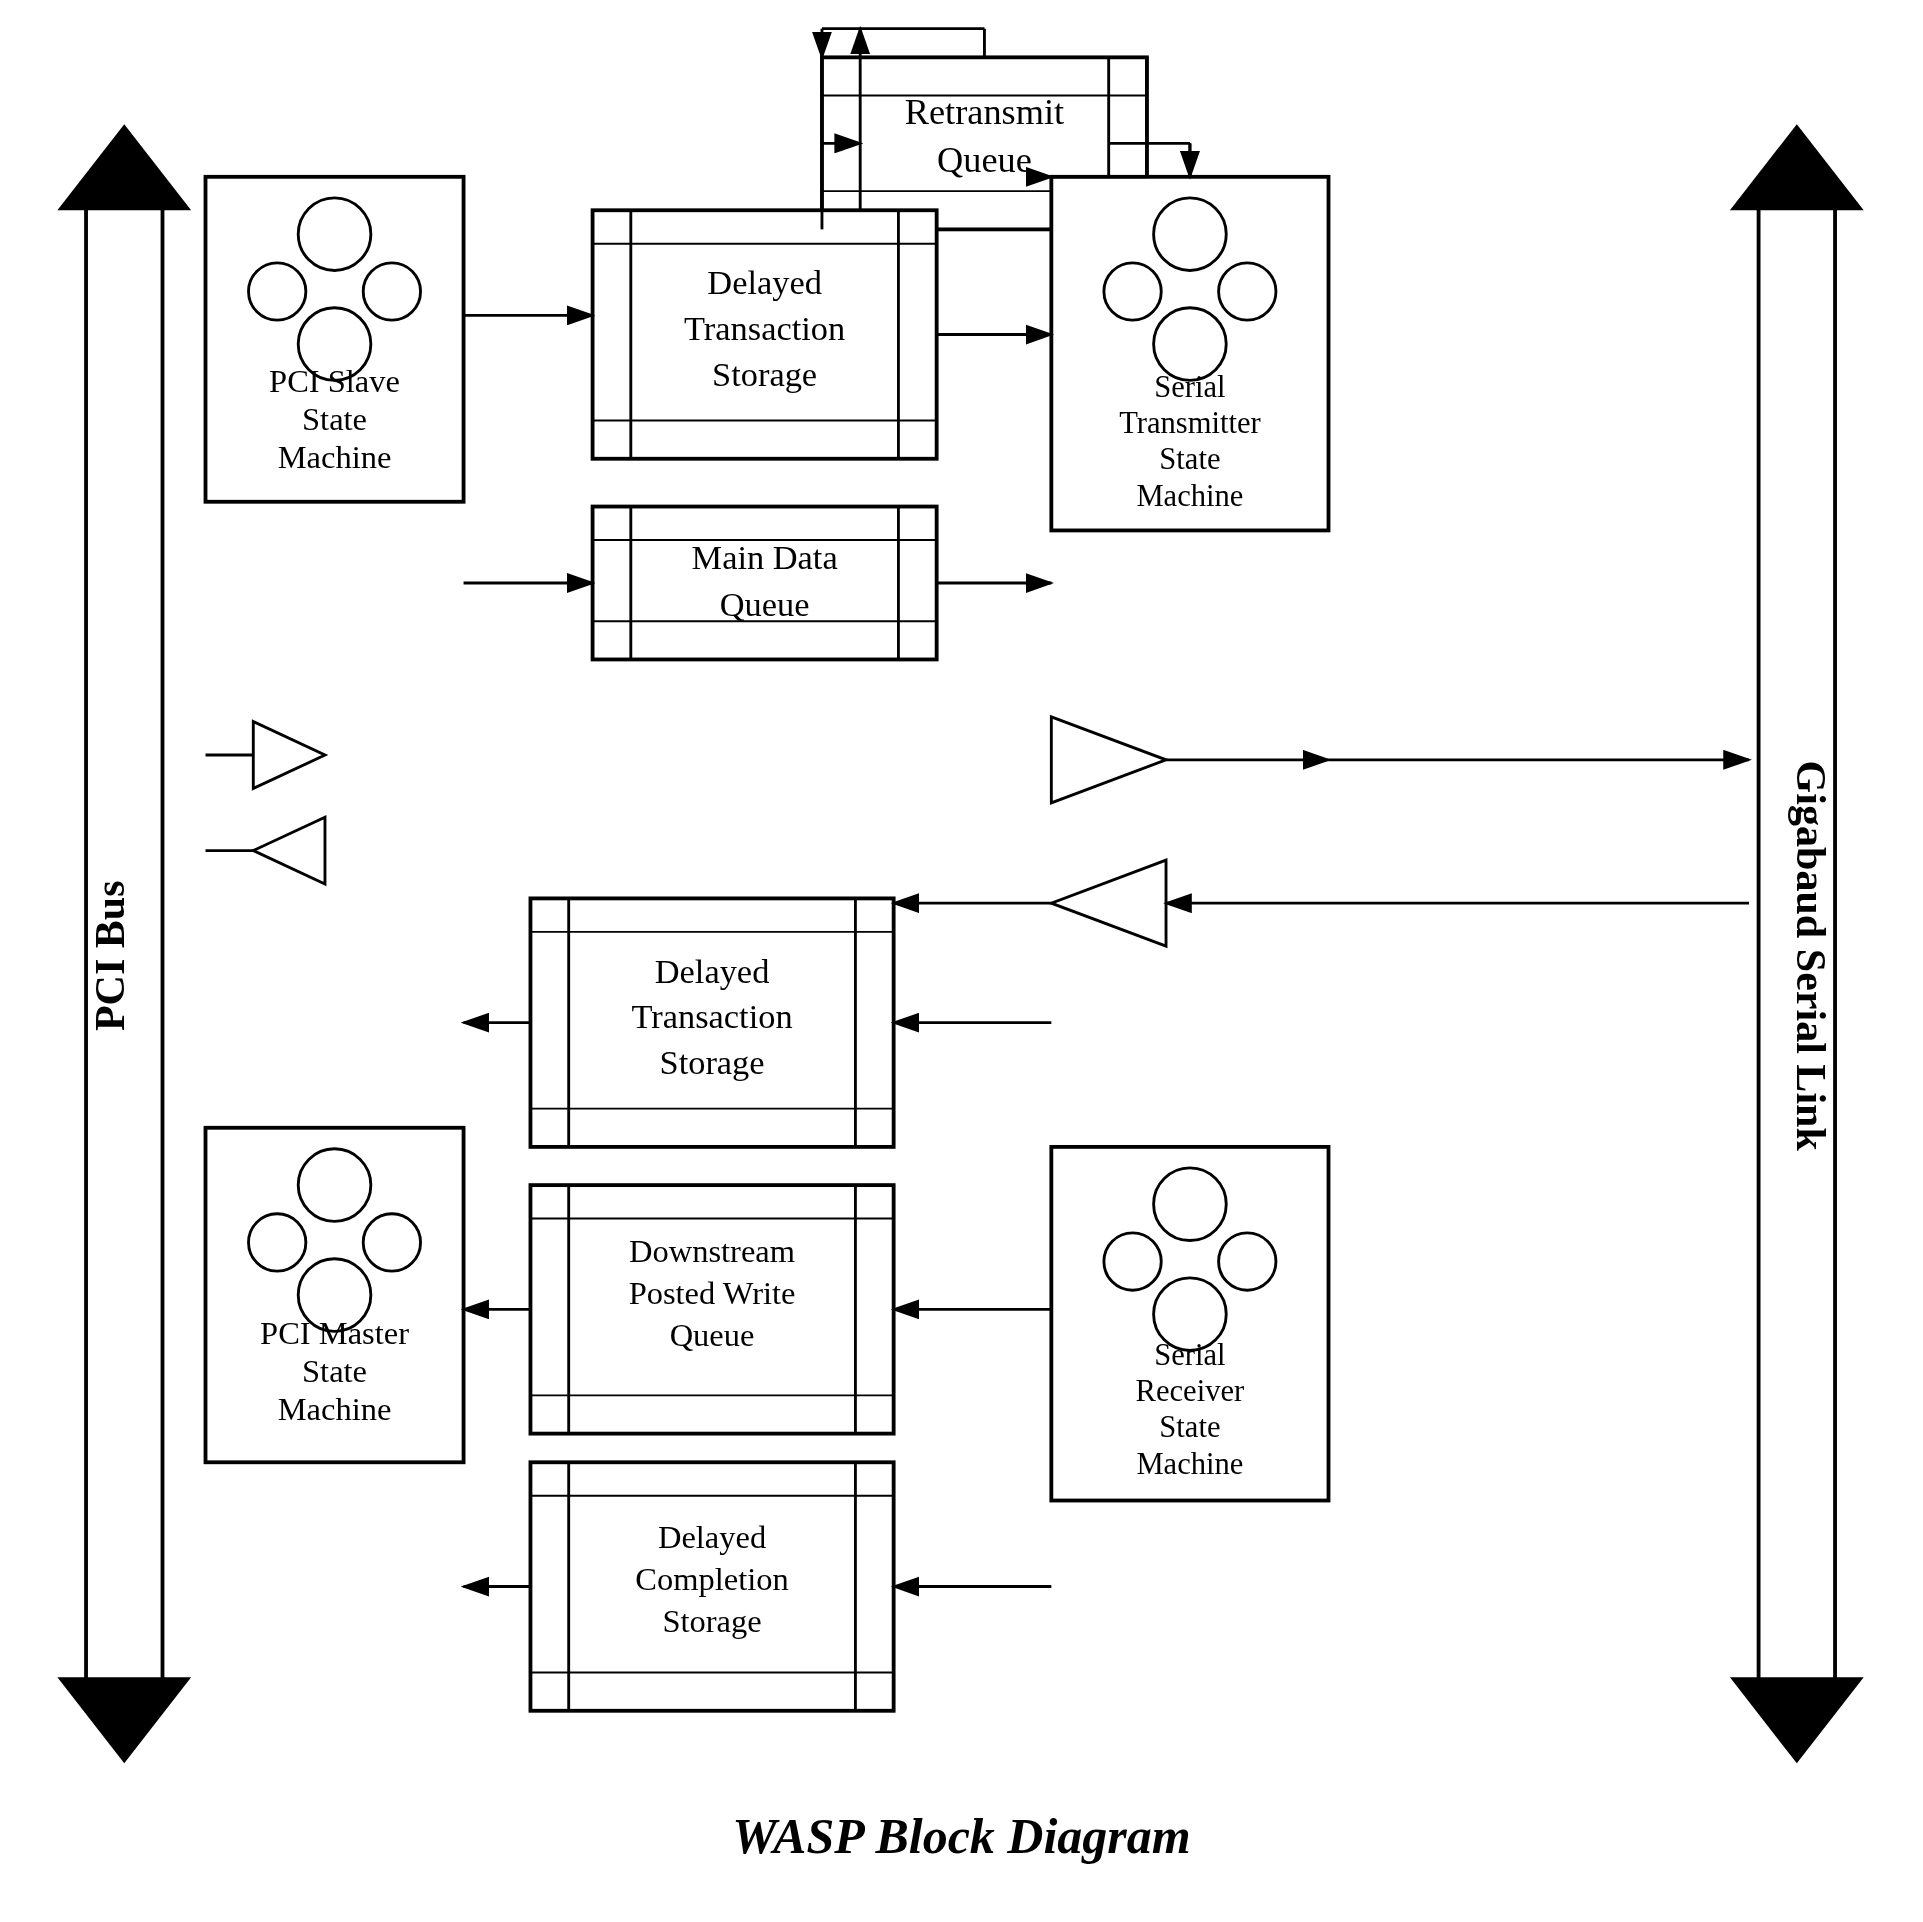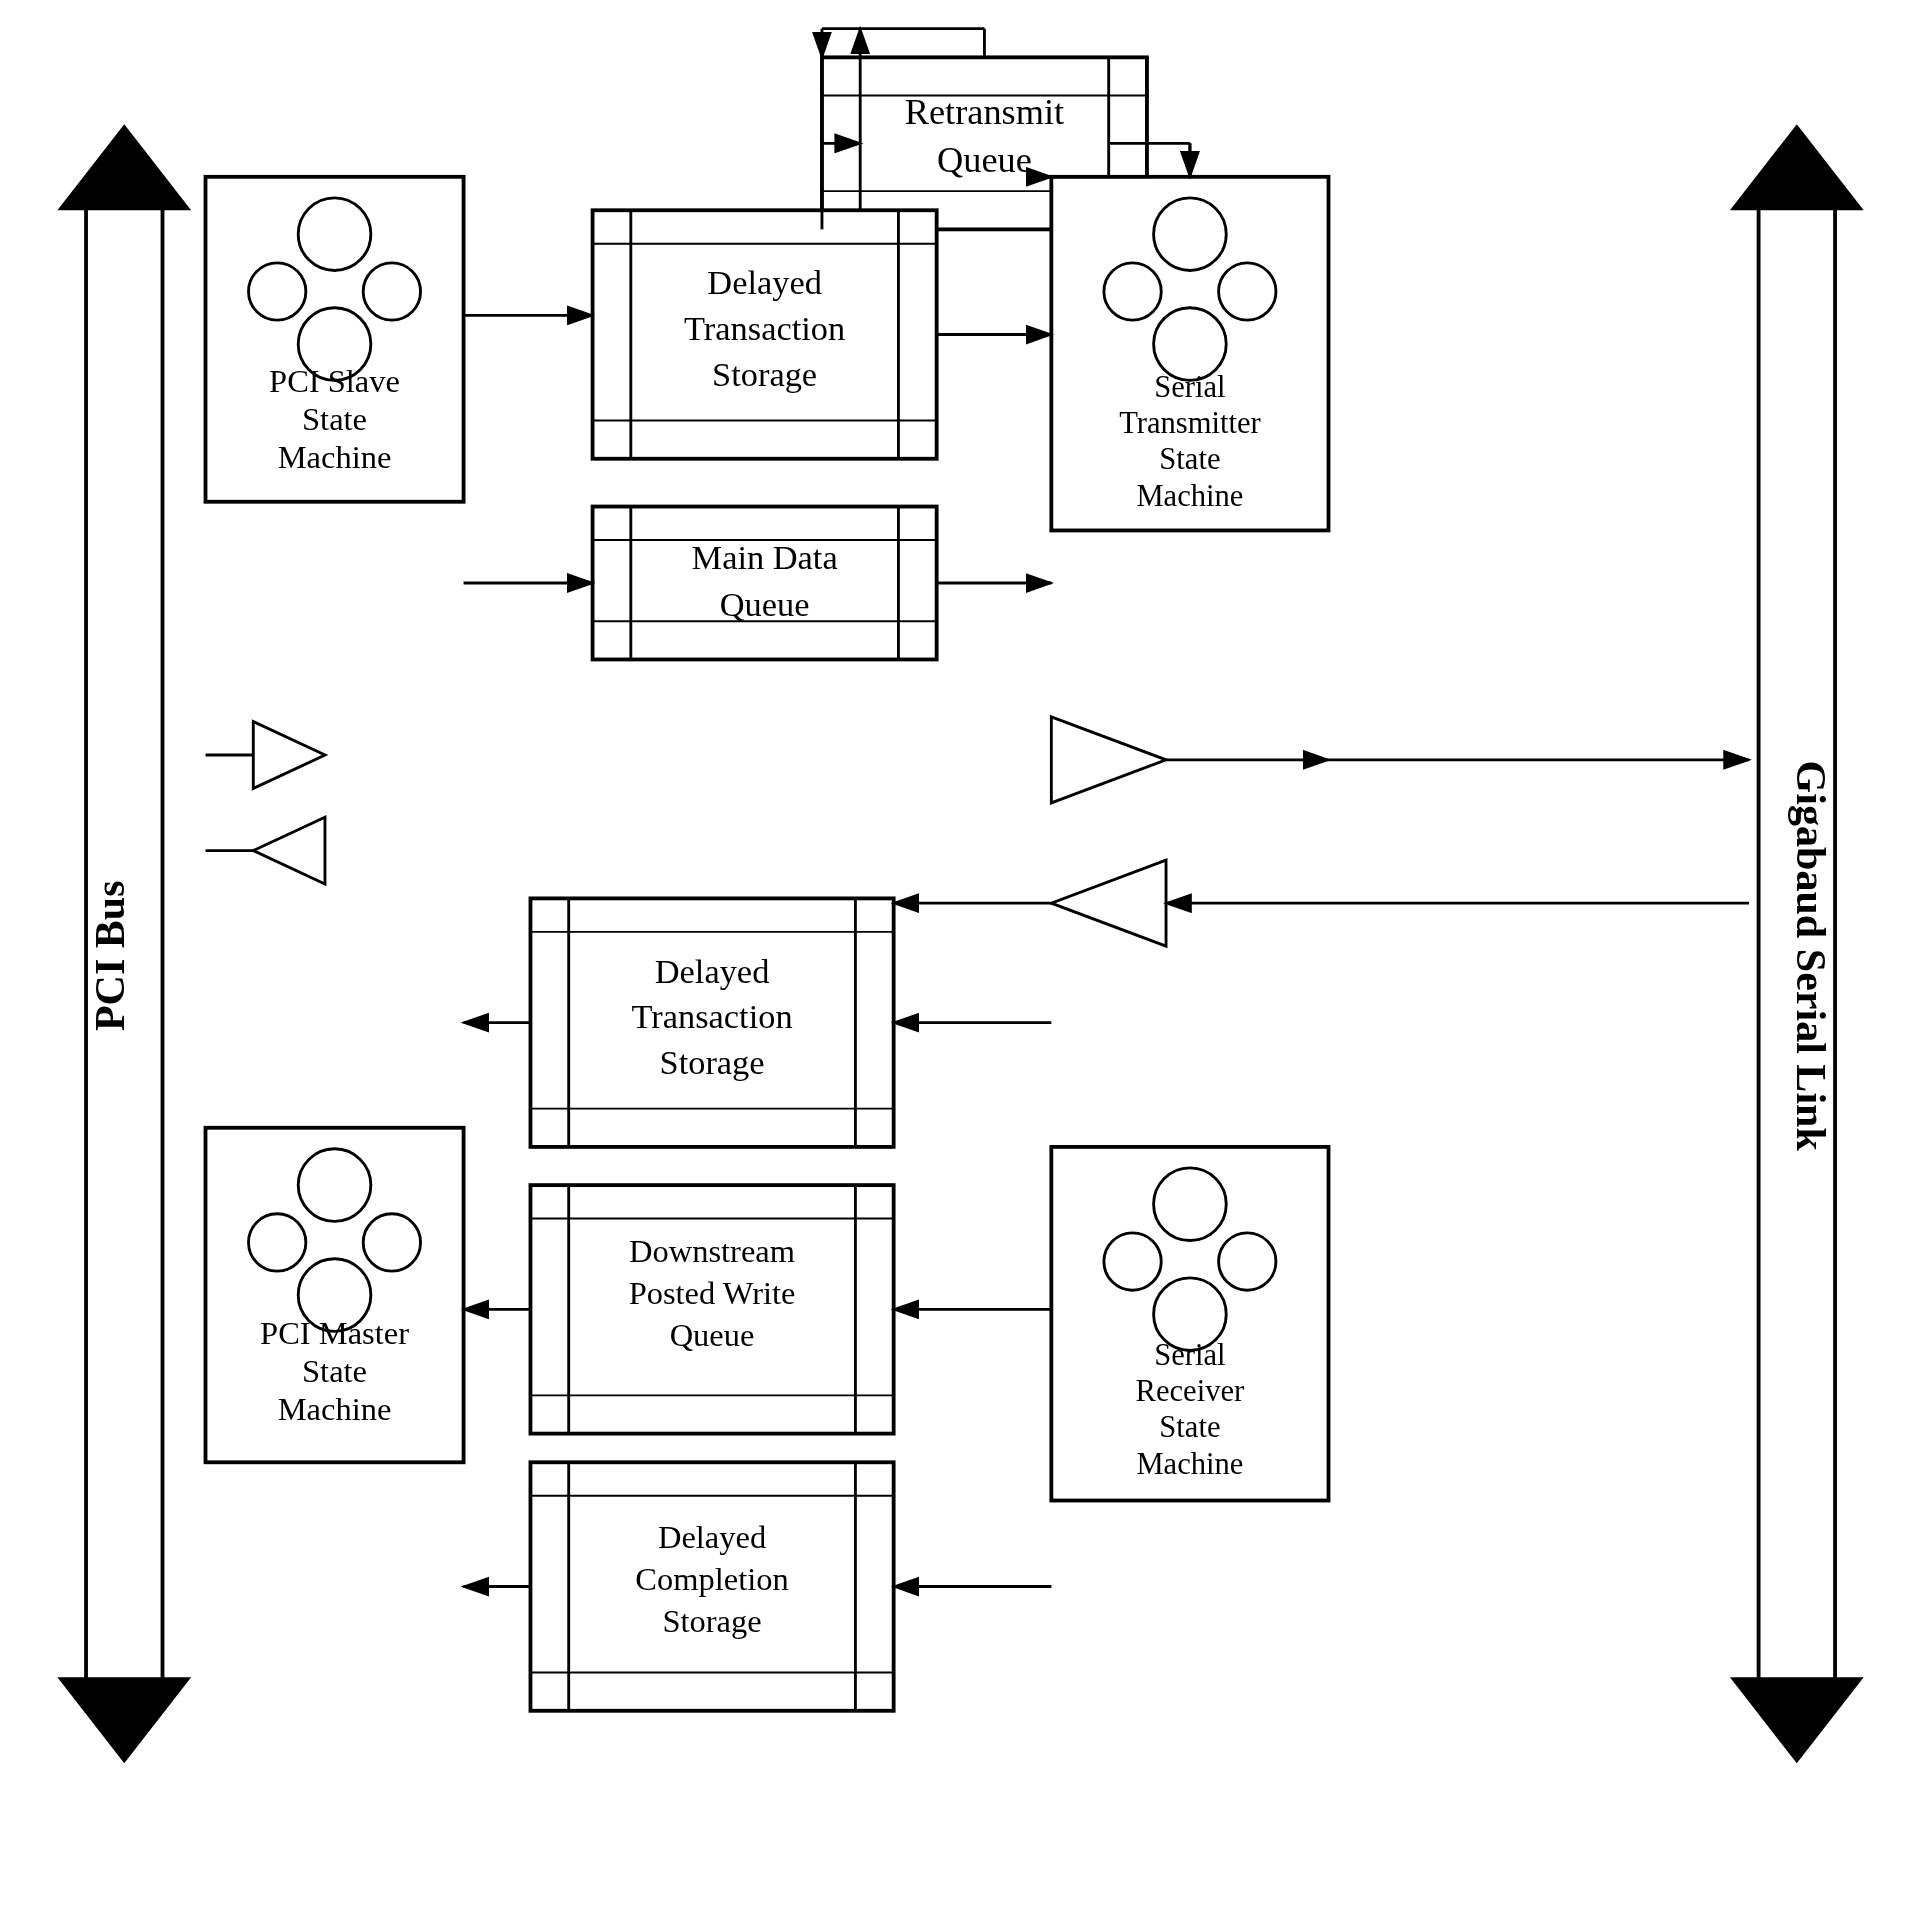--- a/index.html
+++ b/index.html
@@ -213,14 +213,15 @@
 
     <line x1="860" y1="150" x2="900" y2="150" stroke="#000" stroke-width="3" marker-end="url(#arrowhead)"></line>
     <line x1="860" y1="60" x2="860" y2="240" stroke="#000" stroke-width="3"></line>
 
     <line x1="1160" y1="60" x2="1200" y2="60" stroke="#000" stroke-width="3"></line>
     <line x1="1200" y1="60" x2="1200" y2="185" stroke="#000" stroke-width="3"></line>
     <line x1="1200" y1="185" x2="1100" y2="185" stroke="#000" stroke-width="3" marker-end="url(#arrowhead-rev)"></line>
 
   </svg>
 
+  <div class="title">WASP Block Diagram</div>
 </div>
 
 
 </body></html>

